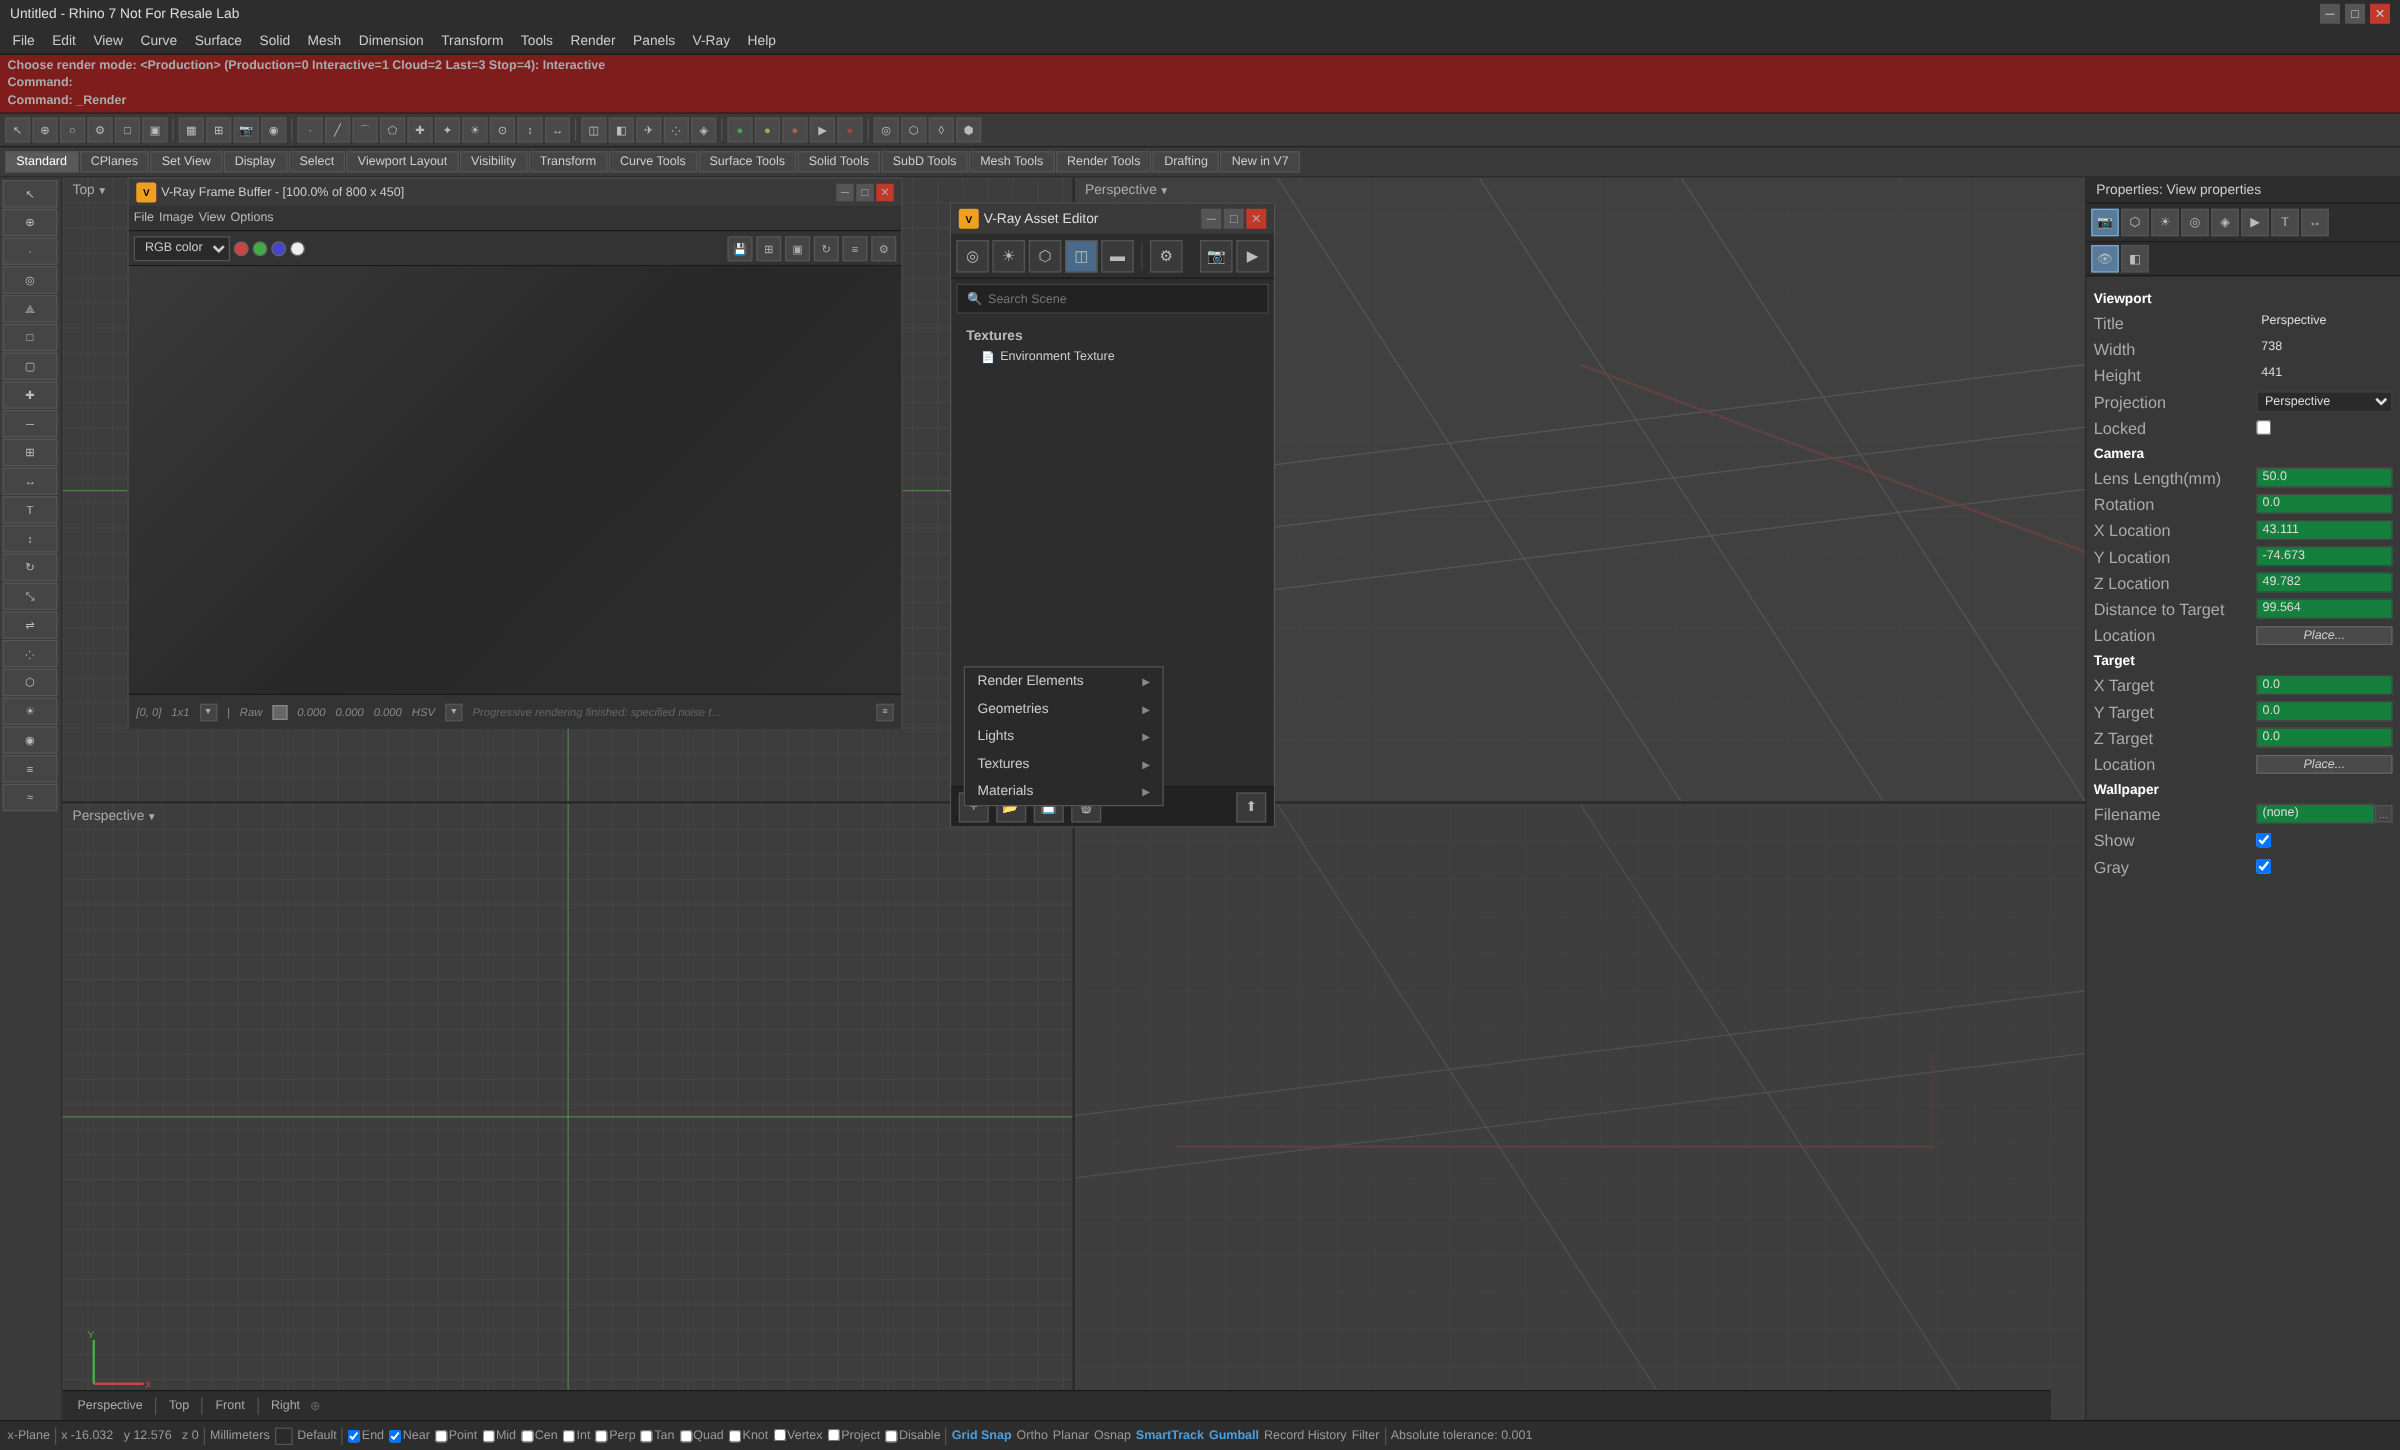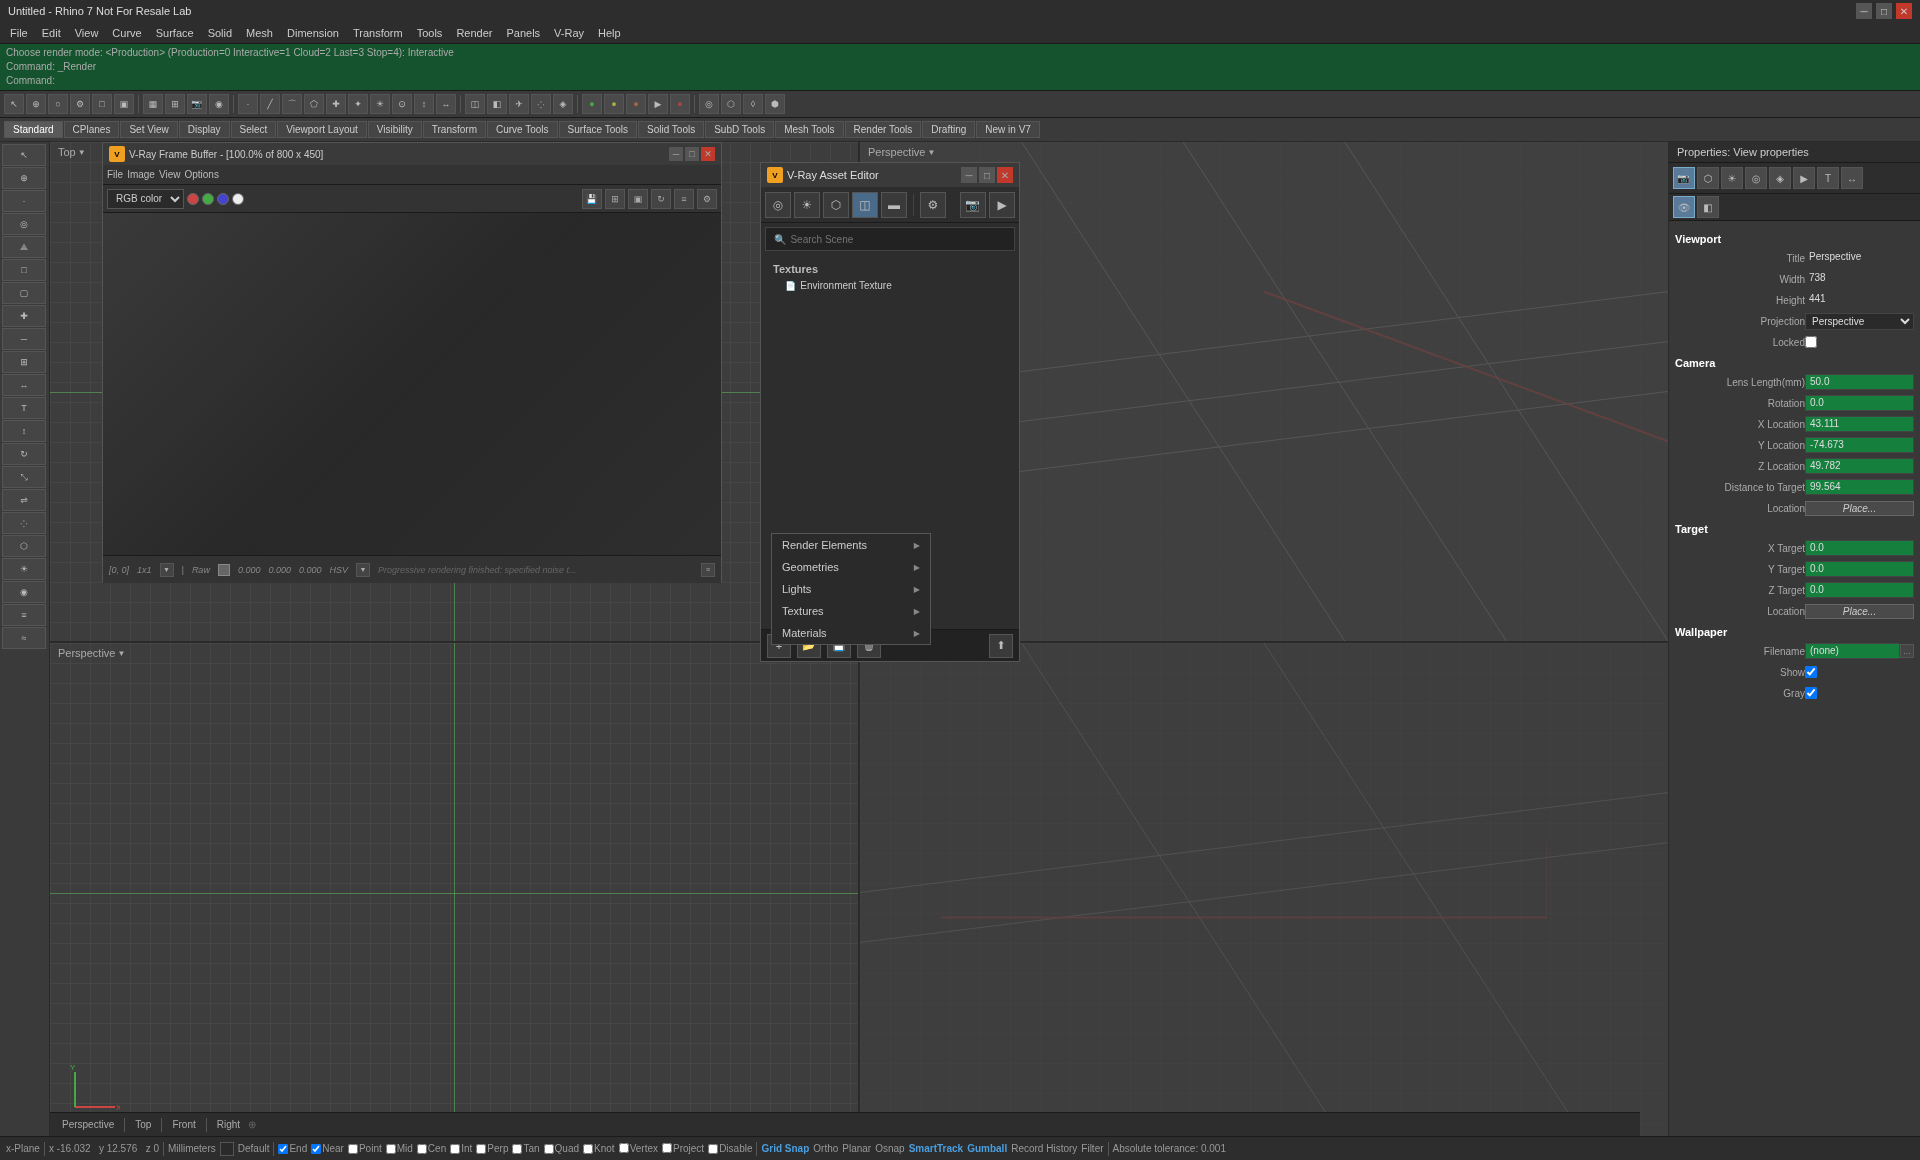--- a/index.html
+++ b/index.html
@@ -46,23 +46,24 @@
     }
     .menu-item {
       padding: 2px 6px;
       color: #ccc;
       cursor: pointer;
       font-size: 11px;
     }
 
     
     #command-area {
-      background: #14532d;
+      background: #7f1d1d;
       padding: 2px 6px;
       border-bottom: 1px solid #1a1a1a;
+      font-weight: bold;
     }
     #command-area p { font-size: 10px; color: #aaa; line-height: 14px; }
 
     
     #toolbar-area {
       background: #3a3a3a;
       display: flex;
       flex-direction: column;
       gap: 1px;
       padding: 2px 4px;
@@ -229,24 +230,23 @@
       margin: 6px 0 4px 0;
     }
     .props-row {
       display: flex;
       align-items: center;
       margin-bottom: 3px;
       min-height: 18px;
     }
     .props-label {
       width: 130px;
-      font-size: 10px;
+      font-size: 13px;
       color: #aaa;
       flex-shrink: 0;
-      text-align: right;
     }
     .props-value {
       flex: 1;
       font-size: 10px;
       color: #ddd;
       background: #15803d;
       border: 1px solid #444;
       padding: 1px 4px;
       min-height: 16px;
     }
@@ -597,22 +597,22 @@
   <span class="menu-item">Transform</span>
   <span class="menu-item">Tools</span>
   <span class="menu-item">Render</span>
   <span class="menu-item">Panels</span>
   <span class="menu-item">V-Ray</span>
   <span class="menu-item">Help</span>
 </div>
 
 <div id="command-area">
   <p>Choose render mode: &lt;Production&gt; (Production=0 Interactive=1 Cloud=2 Last=3 Stop=4): Interactive</p>
+  <p>Command:</p>
   <p>Command: _Render</p>
-  <p>Command:</p>
 </div>
 
 <div id="toolbar-area">
   <div class="toolbar-row">
 
     <div class="tb-icon">↖</div>
     <div class="tb-icon">⊕</div>
     <div class="tb-icon">○</div>
     <div class="tb-icon">⚙</div>
     <div class="tb-icon">□</div>

